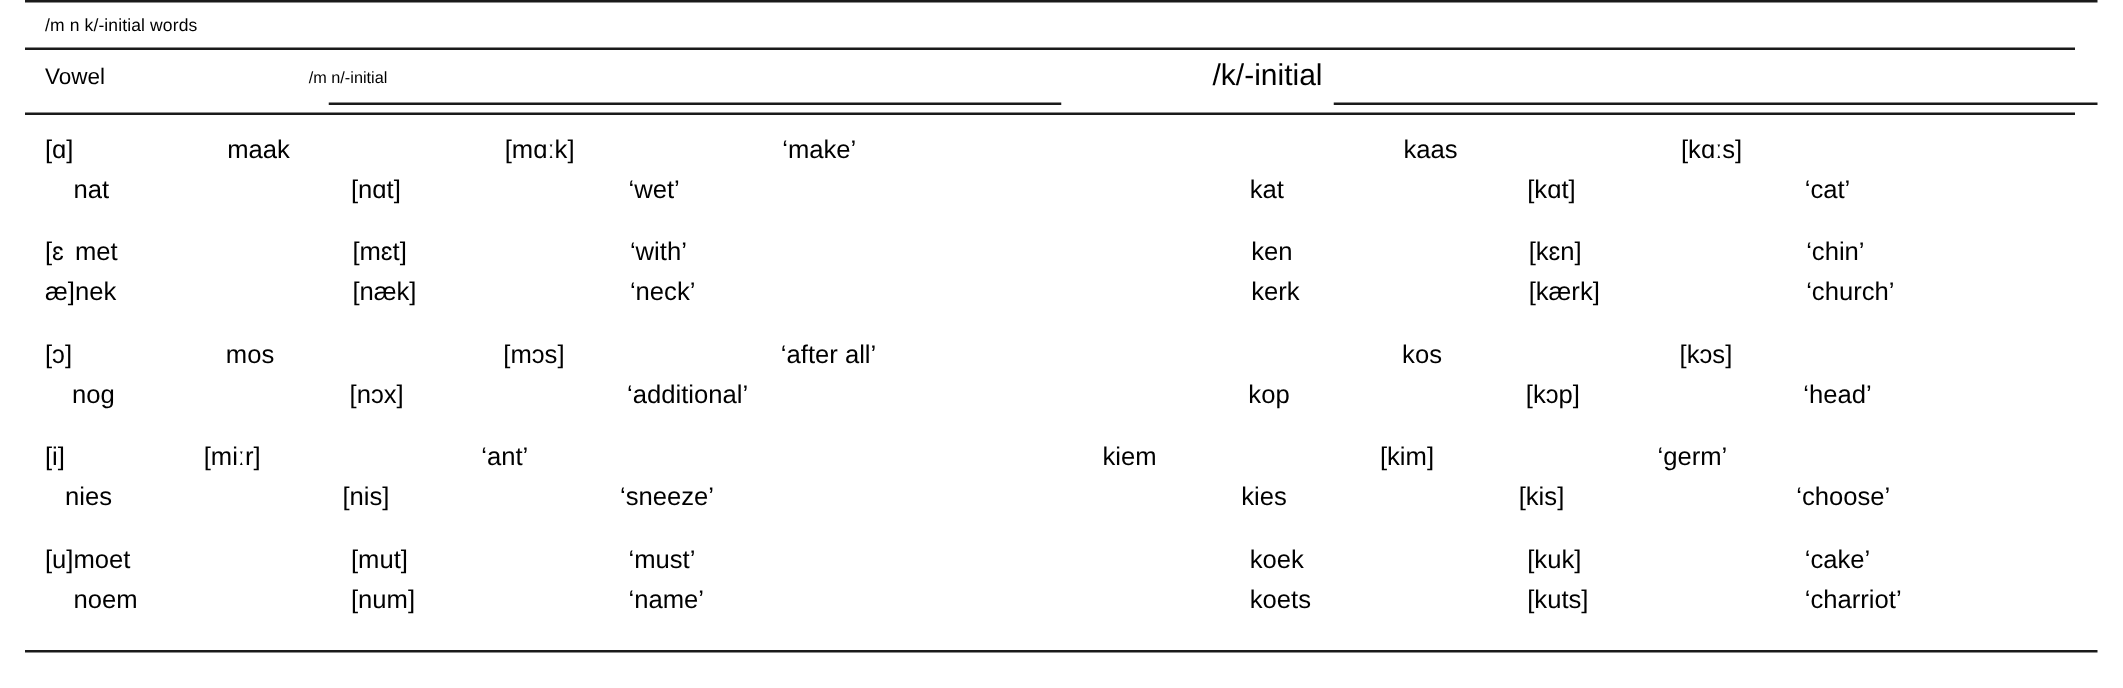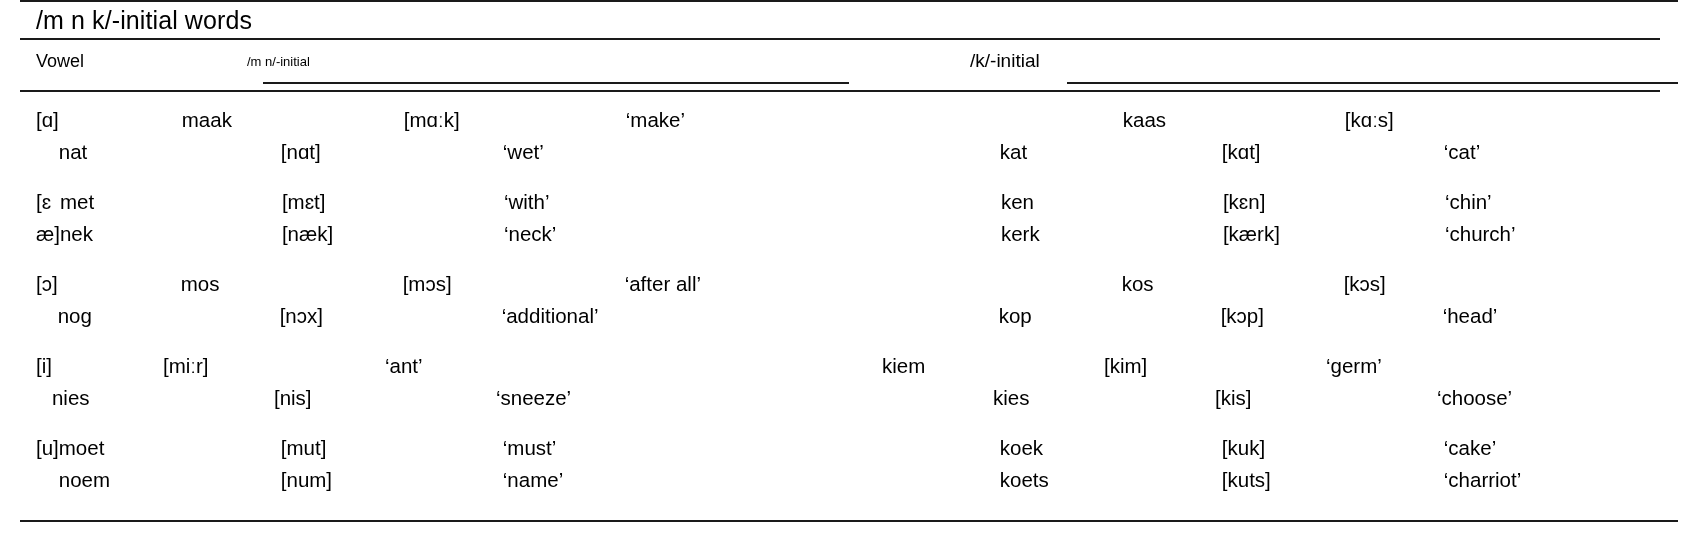--- a/index.html
+++ b/index.html
@@ -43,21 +43,21 @@
   }
 
   .caption-row {
     height: 36px;
     display: flex;
     align-items: center;
     padding-left: 16px;
     box-sizing: border-box;
   }
   .caption-text {
-    font-size: 25px;
+    font-size: 14px;
     letter-spacing: 0.1px;
     white-space: pre;
   }
 
   .grouphead-row {
     display: flex;
     height: 42px;
     align-items: center;
     box-sizing: border-box;
   }
@@ -68,21 +68,21 @@
     font-size: 18px;
   }
   .gh-left {
     width: 723px;
     box-sizing: border-box;
     font-size: 13px;
   }
   .gh-right {
     width: 690px;
     box-sizing: border-box;
-    font-size: 19px;
+    font-size: 24px;
   }
 
   .subrule-row {
     display: flex;
     height: 8px;
     box-sizing: border-box;
   }
   .subrule-spacer-a { width: 243px; }
   .subrule-left {
     width: 587px;

